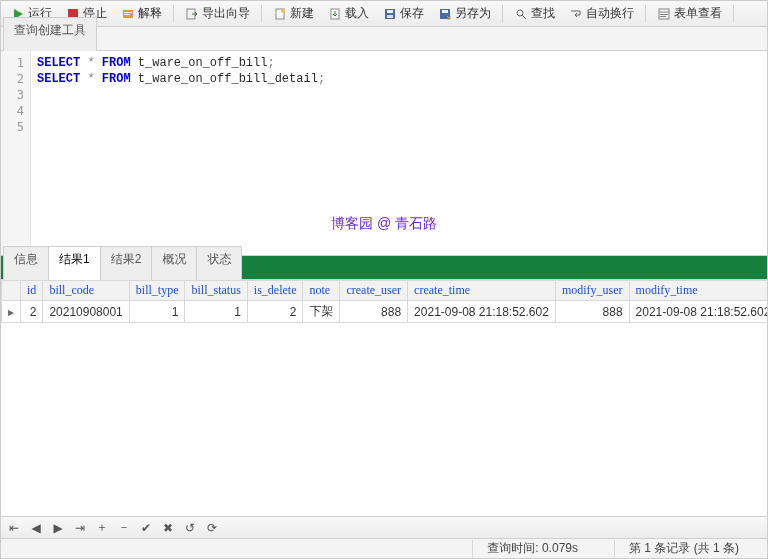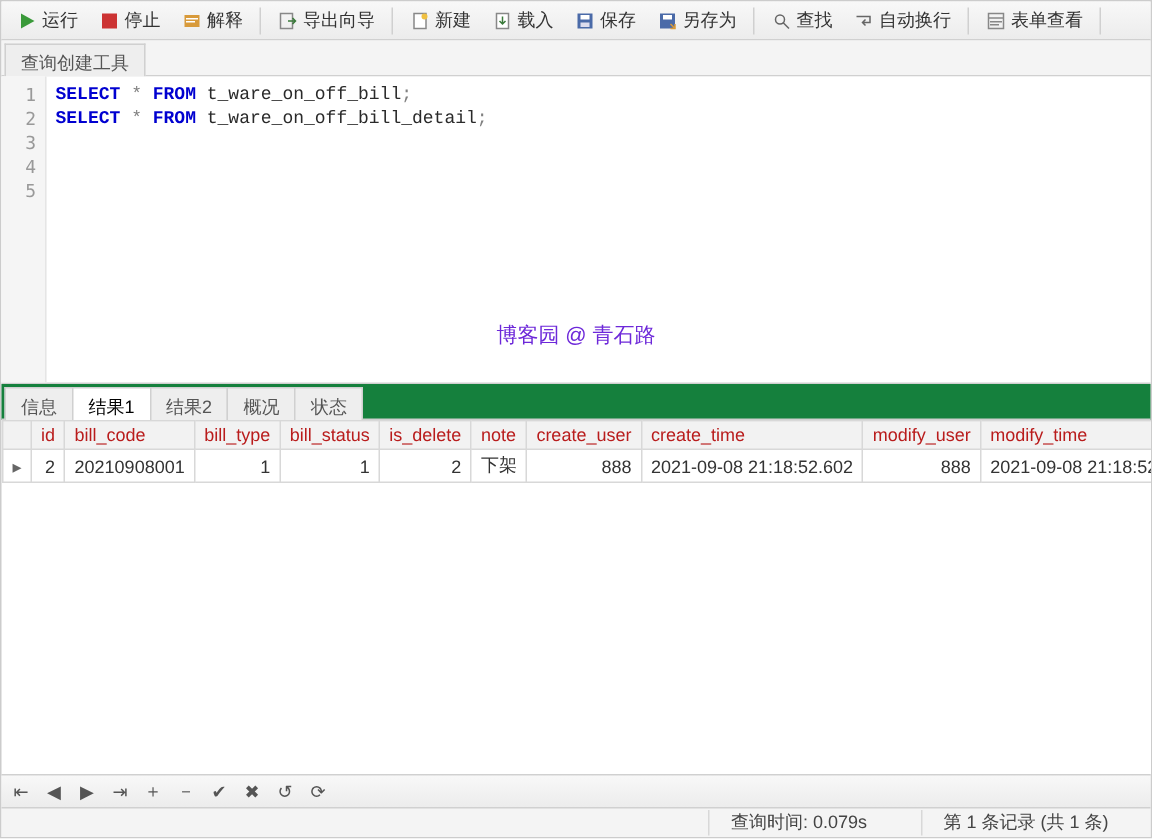--- a/index.html
+++ b/index.html
@@ -5,37 +5,37 @@
   * { box-sizing: border-box; margin: 0; padding: 0; }
   html, body { width: 768px; height: 559px; font-family: "Microsoft YaHei", Arial, sans-serif; font-size: 12px; color: #333; background: #fff; overflow: hidden; }
   .app { display: flex; flex-direction: column; height: 100%; border: 1px solid #ccc; }
   
   .toolbar { display: flex; align-items: center; height: 26px; background: linear-gradient(#f8f8f8,#ececec); border-bottom: 1px solid #d0d0d0; padding: 0 4px; gap: 2px; white-space: nowrap; }
   .tbtn { display: inline-flex; align-items: center; gap: 3px; padding: 2px 5px; border: 1px solid transparent; border-radius: 2px; cursor: pointer; color: #333; }
   .tbtn .ico { width: 14px; height: 14px; display: inline-flex; align-items: center; justify-content: center; }
   .tsep { width: 1px; height: 18px; background: #d0d0d0; margin: 0 3px; }
   
   .tabs { display: flex; align-items: flex-end; height: 24px; background: #f4f4f4; border-bottom: 1px solid #d0d0d0; padding-left: 2px; }
-  .tab { padding: 4px 10px 0; border: 1px solid #d0d0d0; border-bottom: none; margin-right: -1px; background: #eee; color: #555; cursor: pointer; position: relative; top: 1px; }
+  .tab { padding: 4px 10px 12px; border: 1px solid #d0d0d0; border-bottom: none; margin-right: -1px; background: #eee; color: #555; cursor: pointer; position: relative; top: 1px; }
   .tab.active { background: #fff; color: #000; }
   
   .editor { flex: 0 0 205px; display: flex; background: #fff; border-bottom: 1px solid #d0d0d0; position: relative; }
   .gutter { width: 30px; background: #f5f5f5; border-right: 1px solid #e5e5e5; text-align: right; padding: 4px 6px 0 0; color: #999; font-family: Consolas, monospace; font-size: 12px; line-height: 16px; }
   .code { flex: 1; padding: 4px 6px; font-family: Liberation Mono, monospace; font-size: 12px; line-height: 16px; white-space: pre; }
   .kw { color: #0000d0; font-weight: bold; }
   .punc { color: #808080; }
   .ident { color: #2a2a2a; }
   .watermark { position: absolute; left: 0; right: 0; bottom: 22px; text-align: center; color: #6d28d9; font-size: 14px; pointer-events: none; }
   
   .rtabs { display: flex; align-items: flex-end; height: 24px; background: #15803d; border-bottom: 1px solid #d0d0d0; padding-left: 2px; }
   
   .gridwrap { flex: 1; overflow: auto; background: #fff; }
   table.grid { border-collapse: collapse; width: 100%; min-width: 760px; }
   table.grid th, table.grid td { border: 1px solid #d8d8d8; padding: 2px 6px; text-align: left; font-size: 12px; height: 18px; white-space: nowrap; }
-  table.grid th { background: #f2f2f2; font-weight: normal; color: #b91c1c; }
+  table.grid th { background: #f2f2f2; font-weight: normal; color: #1d4ed8; font-family: Liberation Serif, serif; }
   table.grid td.r { text-align: right; }
   .rowmarker { width: 14px; text-align: center; color: #666; }
   
   .navbar { height: 22px; background: linear-gradient(#f8f8f8,#ececec); border-top: 1px solid #d0d0d0; display: flex; align-items: center; padding: 0 6px; gap: 8px; color: #666; }
   .navbar .nbtn { width: 14px; text-align: center; cursor: pointer; color: #555; }
   
   .statusbar { height: 20px; background: #f4f4f4; border-top: 1px solid #d0d0d0; display: flex; align-items: center; justify-content: flex-end; gap: 36px; padding: 0 28px 0 8px; color: #444; }
   .statusbar .cell { border-left: 1px solid #d8d8d8; padding-left: 14px; }
   
   .ico svg { display:block; }

